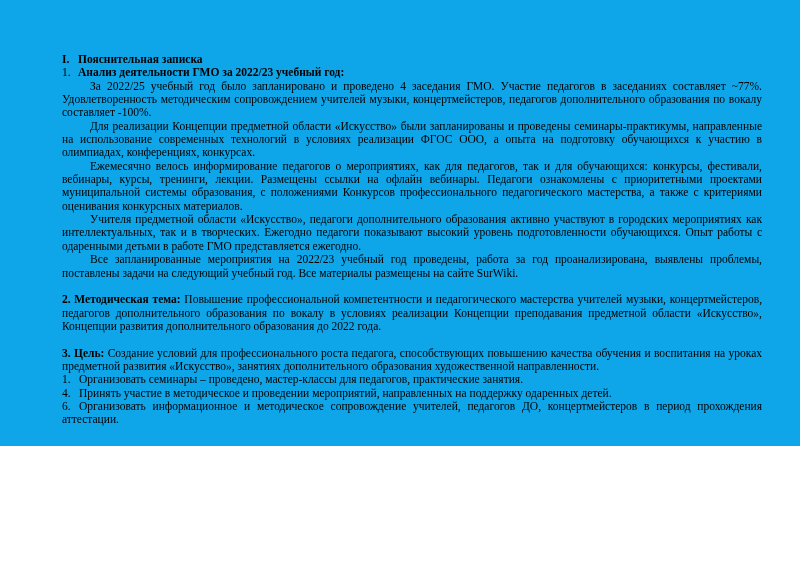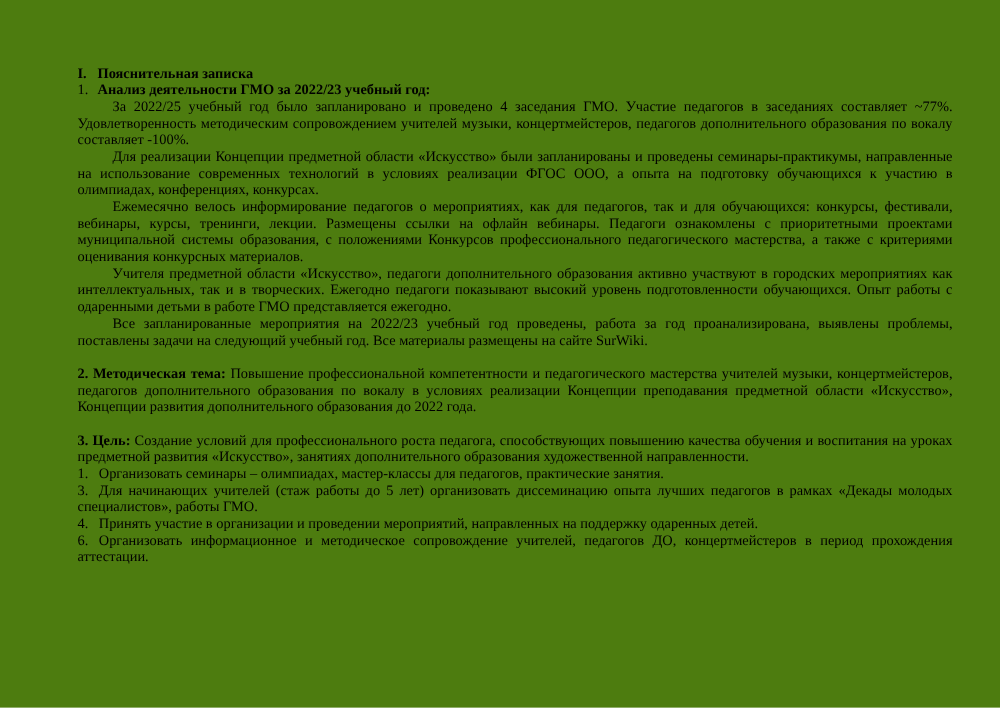--- a/index.html
+++ b/index.html
@@ -4,22 +4,22 @@
 <style>
   html, body { margin: 0; padding: 0; }
   body {
     width: 800px; height: 566px;
     background: #ffffff;
     font-family: "Liberation Serif", "DejaVu Serif", serif;
     color: #000000;
   }
   .page {
     position: relative;
-    width: 800px; height: 566px;
-    background: #4d7c0f;
+    width: 800px; height: 446px;
+    background: #0ea5e9;
     overflow: hidden;
   }
   .content {
     position: absolute;
     left: 62px; top: 53px;
     width: 700px;
     font-size: 11.5px;
     line-height: 13.35px;
   }
   p { margin: 0; padding: 0; text-align: justify; }
@@ -59,26 +59,23 @@
     <p class="gap">
       <span class="bold">2. Методическая тема:</span><span> Повышение профессиональной компетентности и педагогического мастерства учителей музыки, концертмейстеров, педагогов дополнительного образования по вокалу в условиях реализации Концепции преподавания предметной области «Искусство», Концепции развития дополнительного образования до 2022 года.</span>
     </p>
 
     <p class="gap">
       <span class="bold">3. Цель:</span><span> Создание условий для профессионального роста педагога, способствующих повышению качества обучения и воспитания на уроках предметной развития «Искусство», занятиях дополнительного образования художественной направленности.</span>
     </p>
 
 
     <p>
-      <span class="tnum">1.</span><span>Организовать семинары – олимпиадах, мастер-классы для педагогов, практические занятия.</span>
+      <span class="tnum">1.</span><span>Организовать семинары – проведено, мастер-классы для педагогов, практические занятия.</span>
     </p>
     <p>
-      <span class="tnum">3.</span><span>Для начинающих учителей (стаж работы до 5 лет) организовать диссеминацию опыта лучших педагогов в рамках «Декады молодых специалистов», работы ГМО.</span>
-    </p>
-    <p>
-      <span class="tnum">4.</span><span>Принять участие в организации и проведении мероприятий, направленных на поддержку одаренных детей.</span>
+      <span class="tnum">4.</span><span>Принять участие в методическое и проведении мероприятий, направленных на поддержку одаренных детей.</span>
     </p>
     <p>
       <span class="tnum">6.</span><span>Организовать информационное и методическое сопровождение учителей, педагогов ДО, концертмейстеров в период прохождения аттестации.</span>
     </p>
 
   </div>
 </div>
 
 </body></html>

